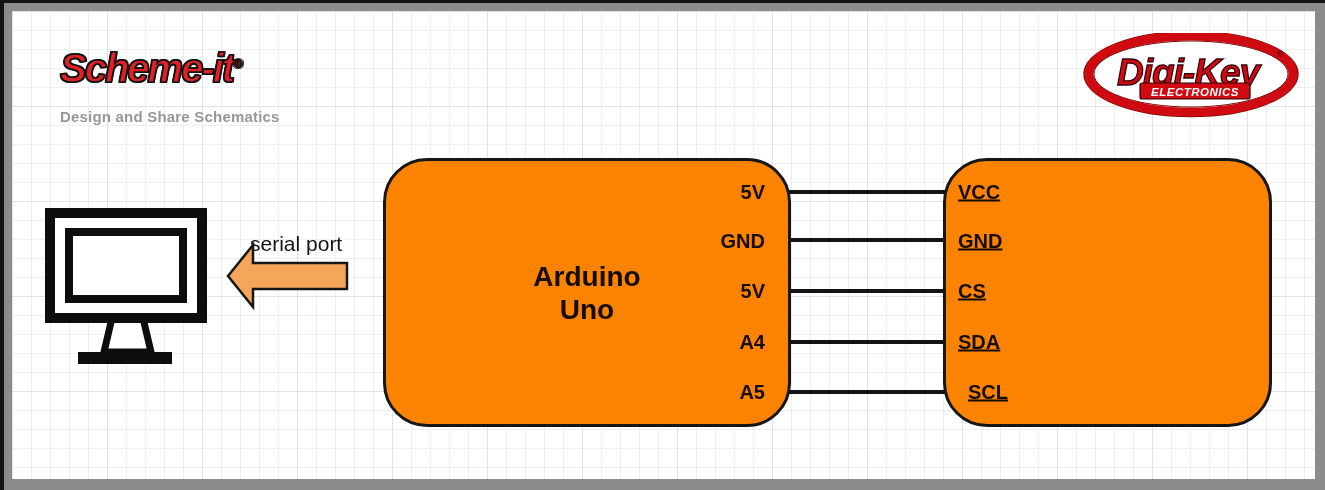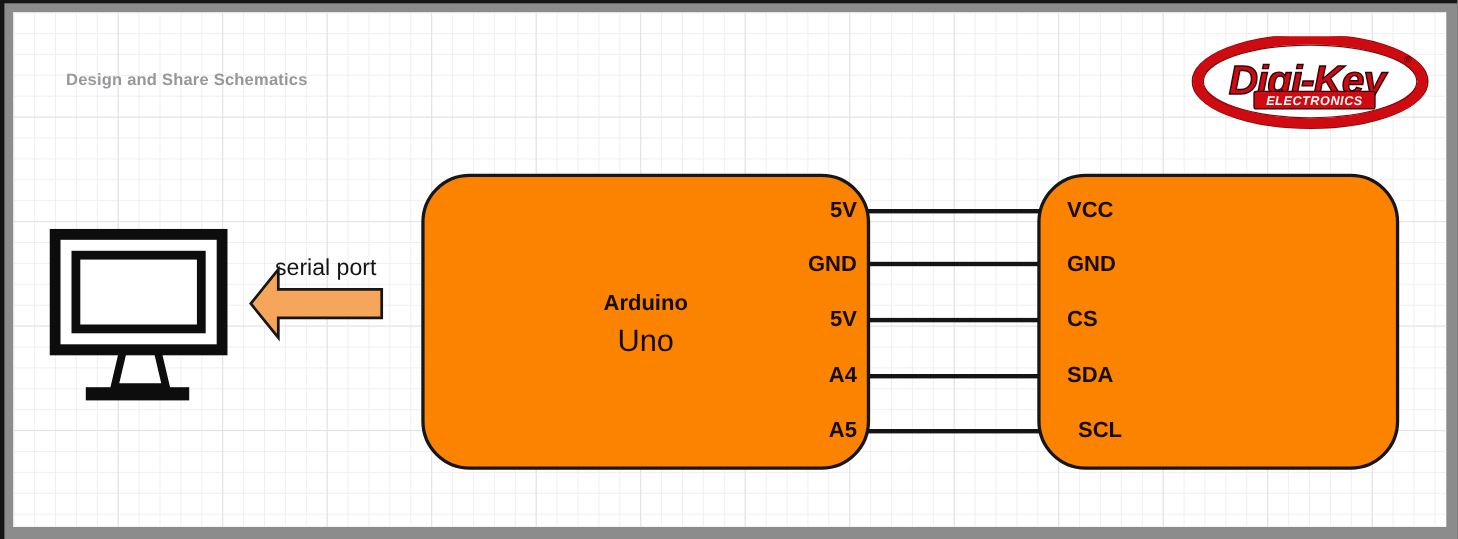--- a/index.html
+++ b/index.html
@@ -46,42 +46,43 @@
 
   
   .block{
     position:absolute;top:158px;height:269px;background:#fb8300;
     border:3px solid #161616;border-radius:44px;z-index:2;
     display:flex;flex-direction:column;align-items:center;justify-content:center;
     color:#140d00;
   }
   .block-arduino{left:383px;width:408px;}
   .block-mma{left:943px;width:329px;}
-  .block-title{font-size:20px;font-weight:700;line-height:35px;text-align:center;}
-  .block-subtitle{font-size:28px;font-weight:400;line-height:32px;text-align:right;}
+  .block-title{font-size:28px;font-weight:700;line-height:35px;text-align:center;}
+  .block-subtitle{font-size:28px;font-weight:700;line-height:32px;text-align:right;}
   .pin{
     position:absolute;font-size:20px;font-weight:700;color:#140d00;
     transform:translateY(-50%);white-space:nowrap;
   }
-  .pin-right{right:9px;text-align:left;}
-  .pin-left{left:24px;text-align:right;}
+  .pin-right{right:23px;text-align:left;}
+  .pin-left{left:12px;text-align:right;text-decoration:underline;}
   .pin-1{top:31px;} .pin-2{top:80px;} .pin-3{top:130px;} .pin-4{top:181px;} .pin-5{top:231px;margin-left:10px;}
 
   
   .wire{position:absolute;left:789px;width:156px;height:4px;background:#141414;z-index:1;}
   .wire-1{top:190px;} .wire-2{top:238px;} .wire-3{top:289px;} .wire-4{top:340px;} .wire-5{top:390px;}
 </style>
 </head>
 <body>
 
 <div class="root">
 
   <div class="canvas"></div>
 
   <div class="schemeit">
+    <div class="schemeit-text"><span>Scheme-it</span><span class="schemeit-reg">®</span></div>
     <div class="schemeit-tagline">Design and Share Schematics</div>
   </div>
 
   <svg class="digikey" width="216" height="88" viewBox="0 0 216 88">
     <ellipse cx="108" cy="41" rx="107" ry="42.5" fill="none" stroke="#7e0a0a" stroke-width="1.5"></ellipse>
     <ellipse cx="108" cy="41" rx="102" ry="38" fill="#ffffff" stroke="#cf0a10" stroke-width="9"></ellipse>
     <ellipse cx="108" cy="41" rx="97" ry="33" fill="none" stroke="#7e0a0a" stroke-width="1"></ellipse>
     <text x="105" y="52" text-anchor="middle" font-family="Liberation Sans, sans-serif" font-style="italic" font-weight="900" font-size="37" fill="#cf0a10" stroke="#30000a" stroke-width="1.3" letter-spacing="-1">Digi-Key</text>
     <text x="197" y="24" text-anchor="middle" font-family="Liberation Sans, sans-serif" font-size="9" fill="#30000a">®</text>
     <rect x="57" y="50" width="110" height="16" rx="2" fill="#cf0a10" stroke="#30000a" stroke-width="1.2"></rect>

